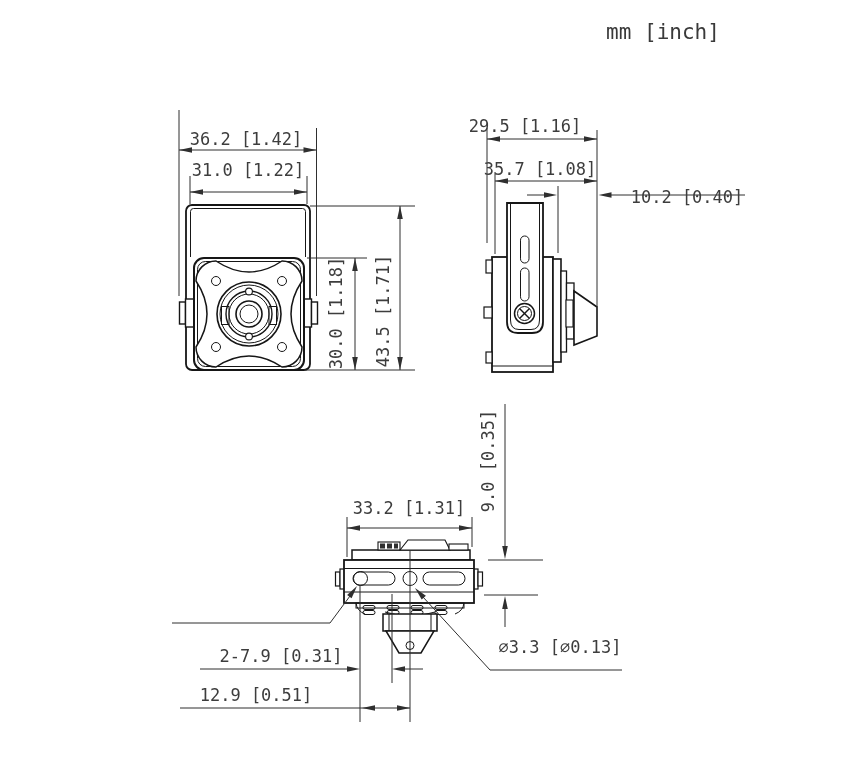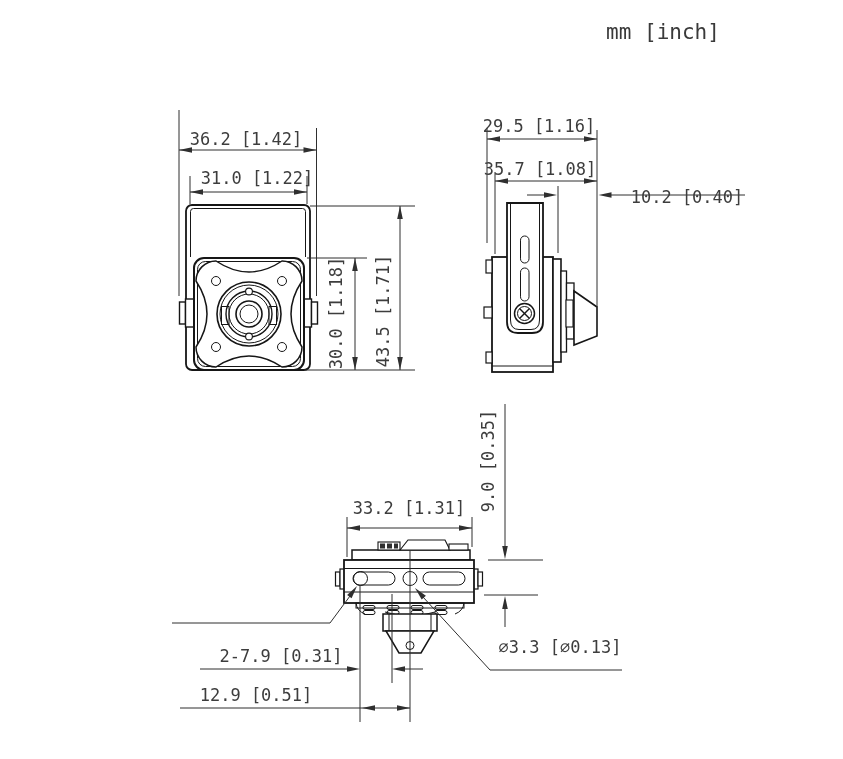--- a/index.html
+++ b/index.html
@@ -207,25 +207,25 @@
 
       <line class="dimline" x1="423" y1="597" x2="490" y2="670"></line>
       <line class="dimline" x1="490" y1="670" x2="622" y2="670"></line>
       <polygon class="arrow" points="415,588 421.7,599.5 425.9,595.7"></polygon>
     </g>
   </svg>
 
   <div class="units" style="left:663px;top:32px;">mm [inch]</div>
 
   <div class="dim" style="left:246px;top:139px;">36.2 [1.42]</div>
-  <div class="dim" style="left:248px;top:178px;margin-left:9px;">31.0 [1.22]</div>
+  <div class="dim" style="left:248px;top:170px;">31.0 [1.22]</div>
   <div class="dim rot" style="left:336px;top:313px;">30.0 [1.18]</div>
   <div class="dim rot" style="left:383px;top:311px;">43.5 [1.71]</div>
 
-  <div class="dim" style="left:539px;top:126px;">29.5 [1.16]</div>
+  <div class="dim" style="left:525px;top:126px;">29.5 [1.16]</div>
   <div class="dim" style="left:540px;top:169px;">35.7 [1.08]</div>
   <div class="dim" style="left:687px;top:175px;margin-top:22px;">10.2 [0.40]</div>
 
   <div class="dim" style="left:409px;top:508px;">33.2 [1.31]</div>
   <div class="dim rot" style="left:488px;top:461px;">9.0 [0.35]</div>
   <div class="dim" style="left:264px;top:656px;margin-left:17px;">2-7.9 [0.31]</div>
   <div class="dim" style="left:256px;top:695px;">12.9 [0.51]</div>
   <div class="dim" style="left:560px;top:647px;">⌀3.3 [⌀0.13]</div>
 </div>
 

